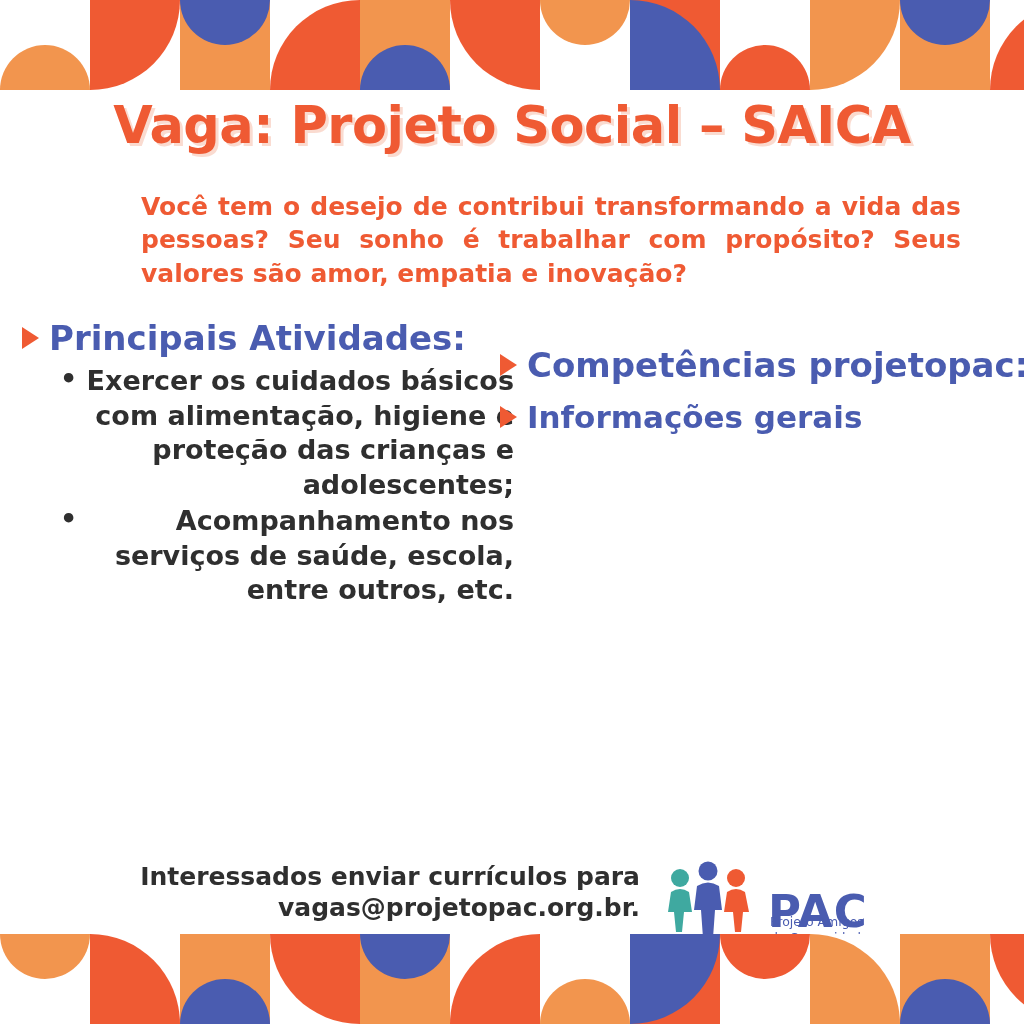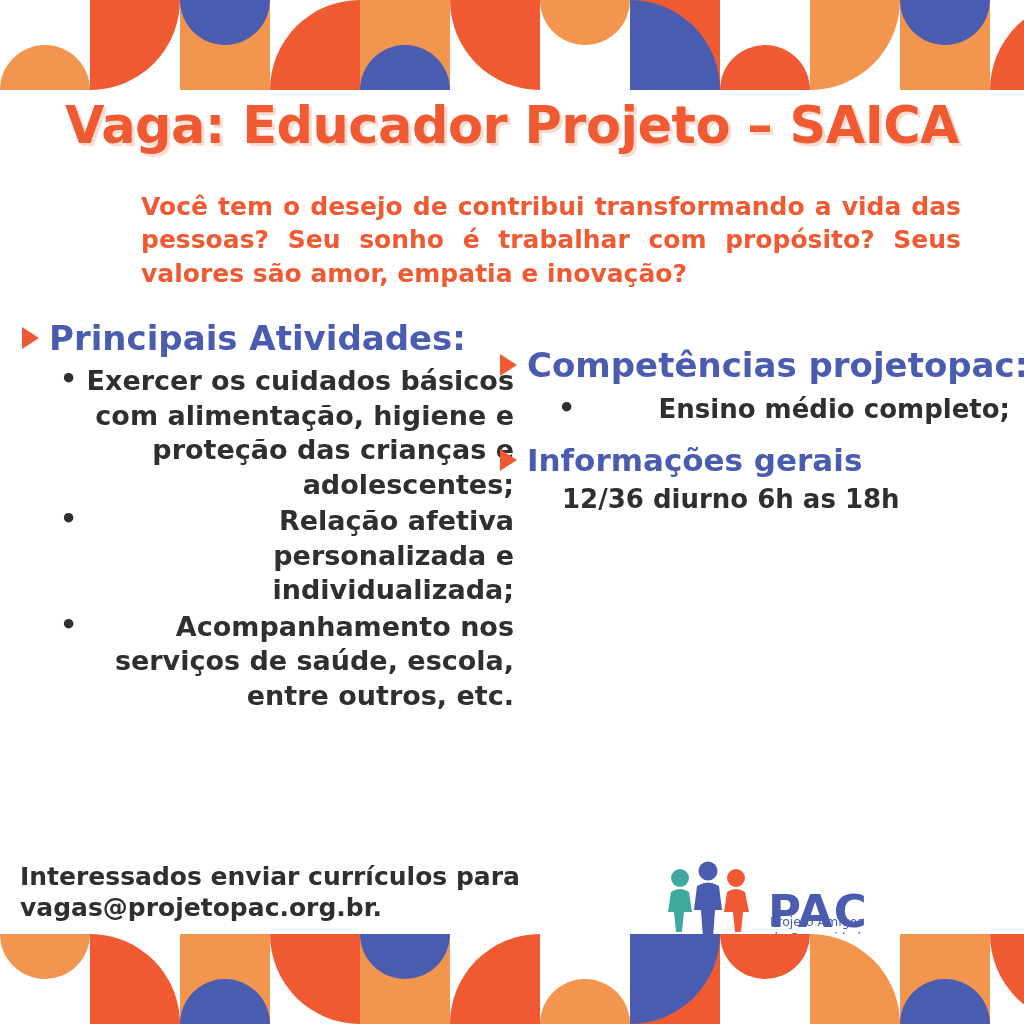--- a/index.html
+++ b/index.html
@@ -177,21 +177,21 @@
     font-size: 26px;
     font-weight: bold;
     font-family: "DejaVu Sans", sans-serif;
   }
 
   .contact {
     position: absolute;
     left: 20px;
     top: 862px;
     width: 620px;
-    text-align: left;
+    text-align: right;
     color: #2f2f2f;
     font-size: 25px;
     font-weight: bold;
     line-height: 1.22;
     font-family: "DejaVu Sans", sans-serif;
   }
 
   
   .logo {
     position: absolute;
@@ -263,50 +263,47 @@
         <div class="sh quarter-br" style="background: rgb(242, 149, 78);"></div>
       </div>
       <div class="tile" style="left: 900px; background: rgb(242, 149, 78);">
         <div class="sh half-down" style="background: rgb(74, 92, 176);"></div>
       </div>
       <div class="tile" style="left: 990px; background: rgb(255, 255, 255);">
         <div class="sh quarter-tl" style="background: rgb(239, 90, 51);"></div>
       </div>
     </div>
 
-  <div class="title">Vaga: Educador Projeto – SAICA</div>
+  <div class="title">Vaga: Projeto Social – SAICA</div>
 
   <div class="intro">Você tem o desejo de contribui transformando a vida das pessoas? Seu sonho é trabalhar com propósito? Seus valores são amor, empatia e inovação?</div>
 
   <div class="col-left">
     <div class="section-head">
       <span class="tri"></span>
       <span>Principais Atividades:</span>
     </div>
     <ul class="bullets">
       <li>Exercer os cuidados básicos com alimentação, higiene e proteção das crianças e adolescentes;</li>
-      <li>Relação afetiva personalizada e individualizada;</li>
       <li>Acompanhamento nos serviços de saúde, escola, entre outros, etc.</li>
     </ul>
   </div>
 
   <div class="col-right">
     <div class="section-head">
       <span class="tri"></span>
       <span>Competências projetopac:</span>
     </div>
     <ul class="bullets">
-      <li>Ensino médio completo;</li>
     </ul>
 
     <div class="section-head small" style="margin-top:14px;">
       <span class="tri"></span>
       <span>Informações gerais</span>
     </div>
-    <div class="info-line">12/36 diurno 6h as 18h</div>
   </div>
 
   <div class="contact">
     <div>Interessados enviar currículos para</div>
     <div>vagas@projetopac.org.br.</div>
   </div>
 
   <div class="logo">
     <div class="mark">
       <svg width="96" height="84" viewBox="0 0 96 84" xmlns="http://www.w3.org/2000/svg">

